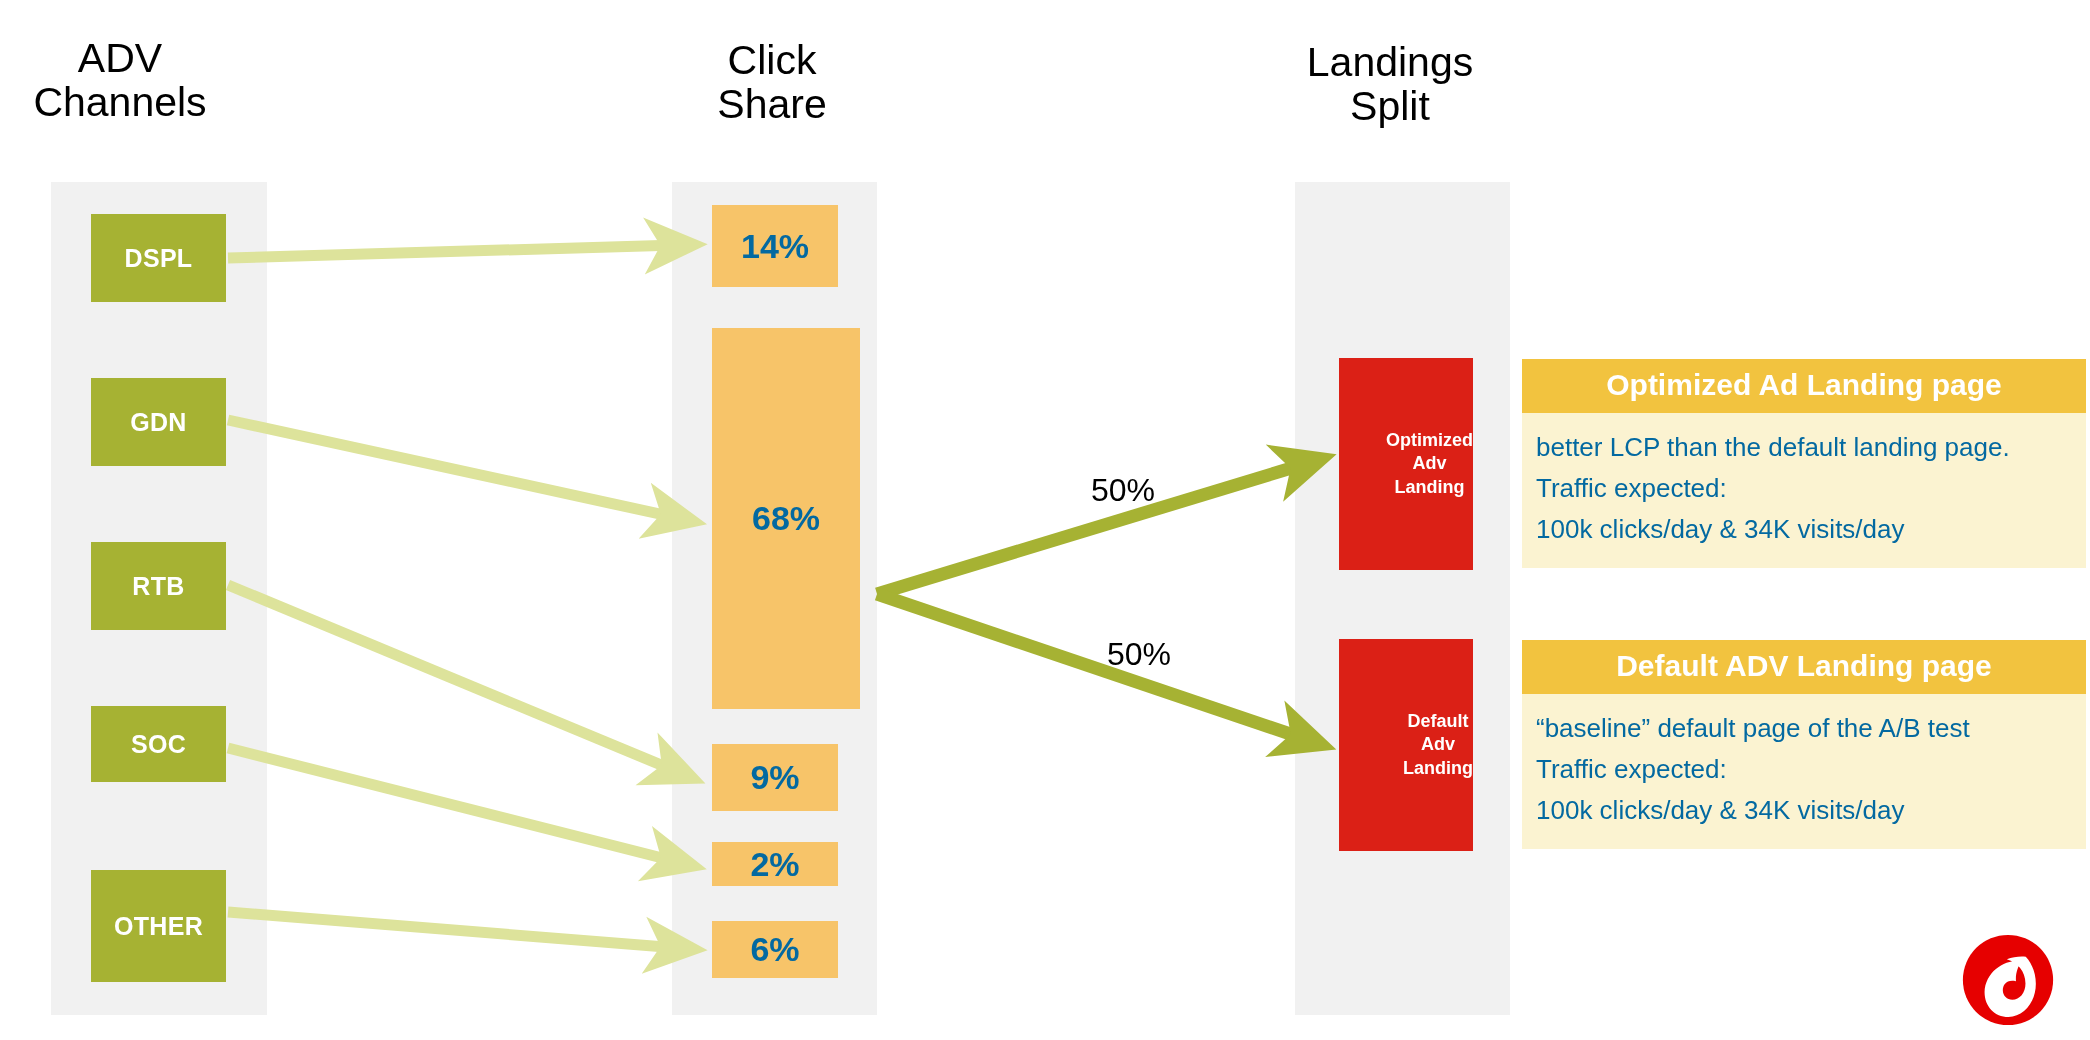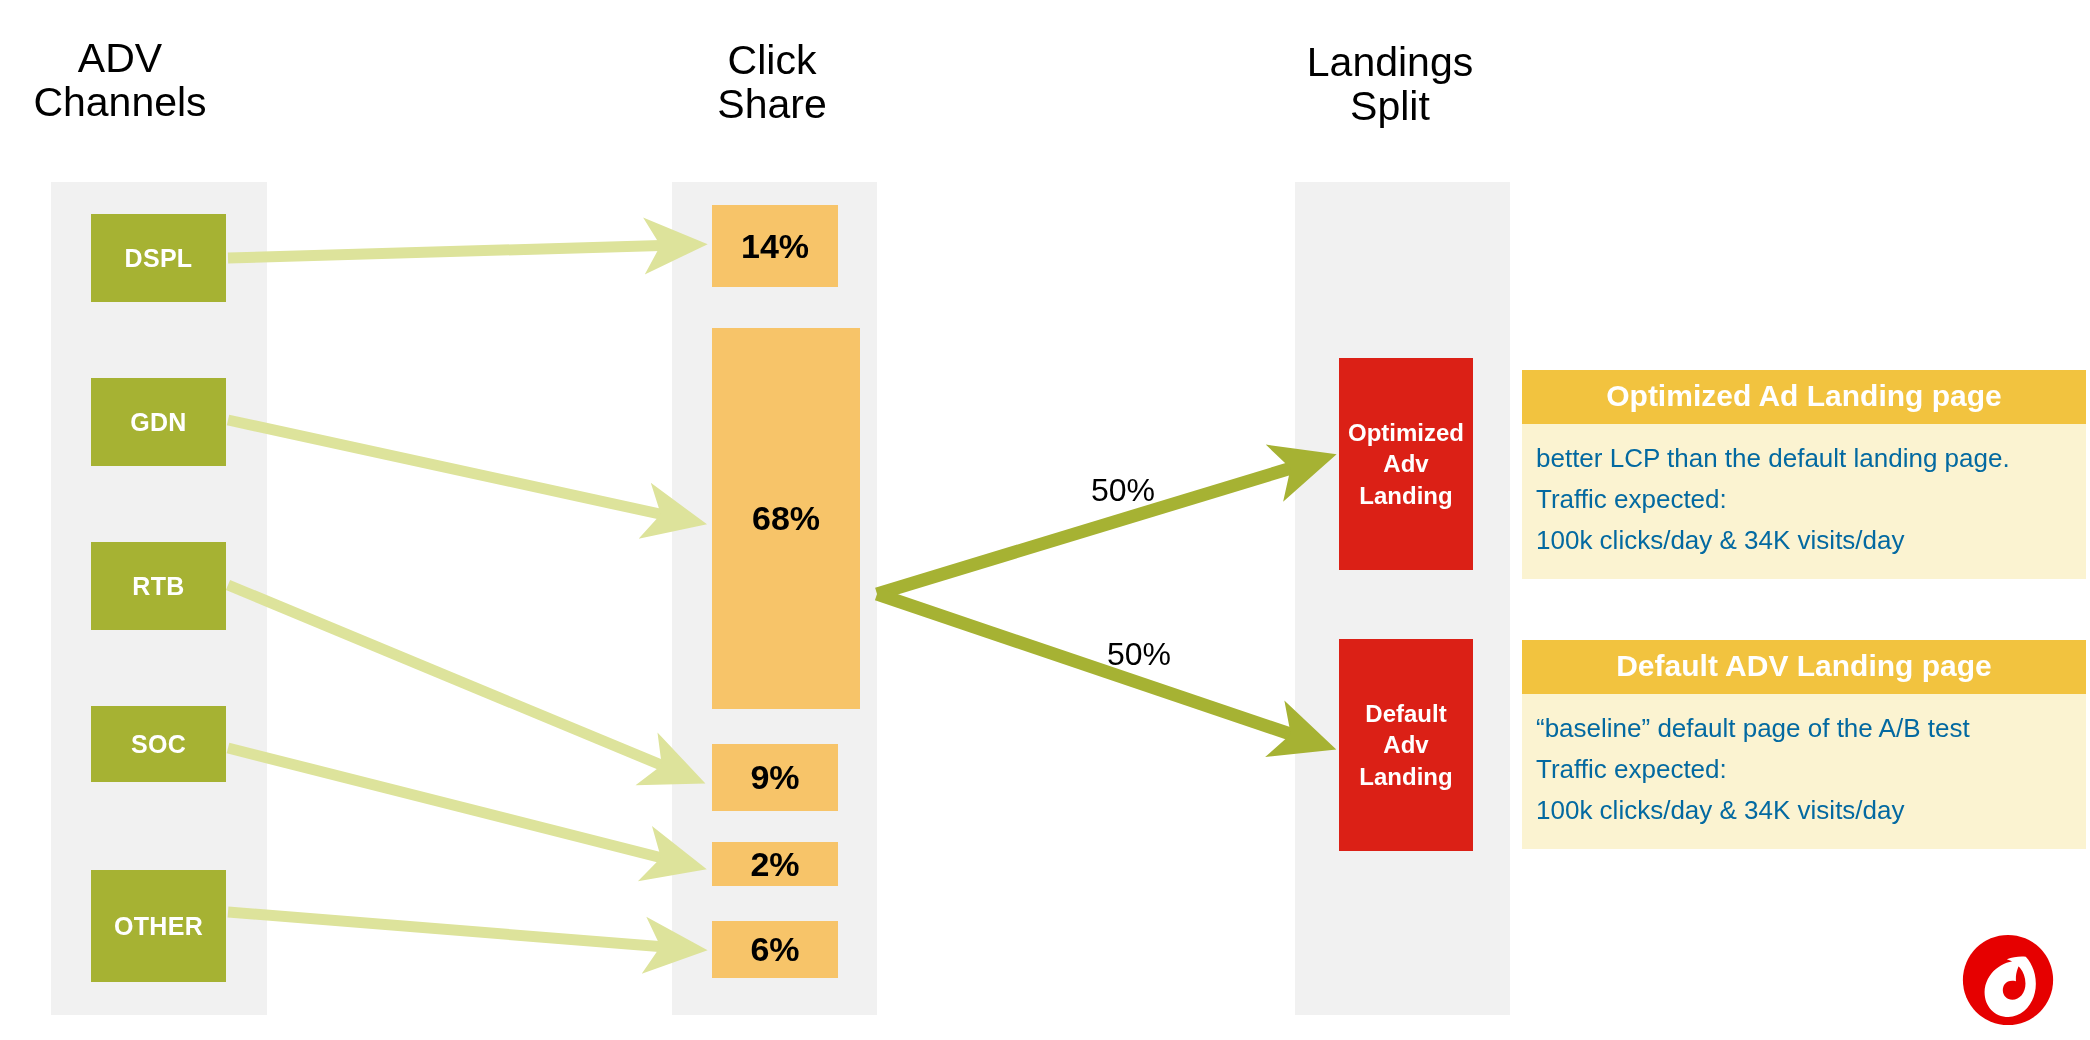--- a/index.html
+++ b/index.html
@@ -50,37 +50,37 @@
     font-family: "Liberation Sans", sans-serif;
   }
 
   
   .share-bar {
     position: absolute;
     background: #f7c469;
     display: flex;
     align-items: center;
     justify-content: center;
-    color: #000000;
+    color: #0369a1;
     font-weight: bold;
     font-size: 34px;
     font-family: "Liberation Sans", sans-serif;
   }
 
   
   .land-box {
     position: absolute;
     background: #db2016;
     display: flex;
     align-items: center;
-    justify-content: center;
+    justify-content: flex-end;
     text-align: center;
     color: #ffffff;
     font-weight: bold;
-    font-size: 24px;
+    font-size: 18px;
     line-height: 1.3;
     white-space: pre-line;
     font-family: "Liberation Sans", sans-serif;
   }
 
   
   .info-panel {
     position: absolute;
     width: 564px;
     background: #fbf3d1;
@@ -235,21 +235,21 @@
 Adv
 Landing</span>
   </div>
 
   <div class="land-box" style="left:1339px; top:639px; width:134px; height:212px;">
     <span>Default
 Adv
 Landing</span>
   </div>
 
-  <div class="info-panel" style="left:1522px; top:370px;">
+  <div class="info-panel" style="left:1522px; top:359px;">
     <div class="info-head">Optimized Ad Landing page</div>
     <div class="info-body">better LCP than the default landing page.
 Traffic expected:
 100k clicks/day  &amp; 34K visits/day</div>
   </div>
 
   <div class="info-panel" style="left:1522px; top:640px;">
     <div class="info-head">Default ADV Landing page</div>
     <div class="info-body">“baseline” default page of the A/B test
 Traffic expected:

